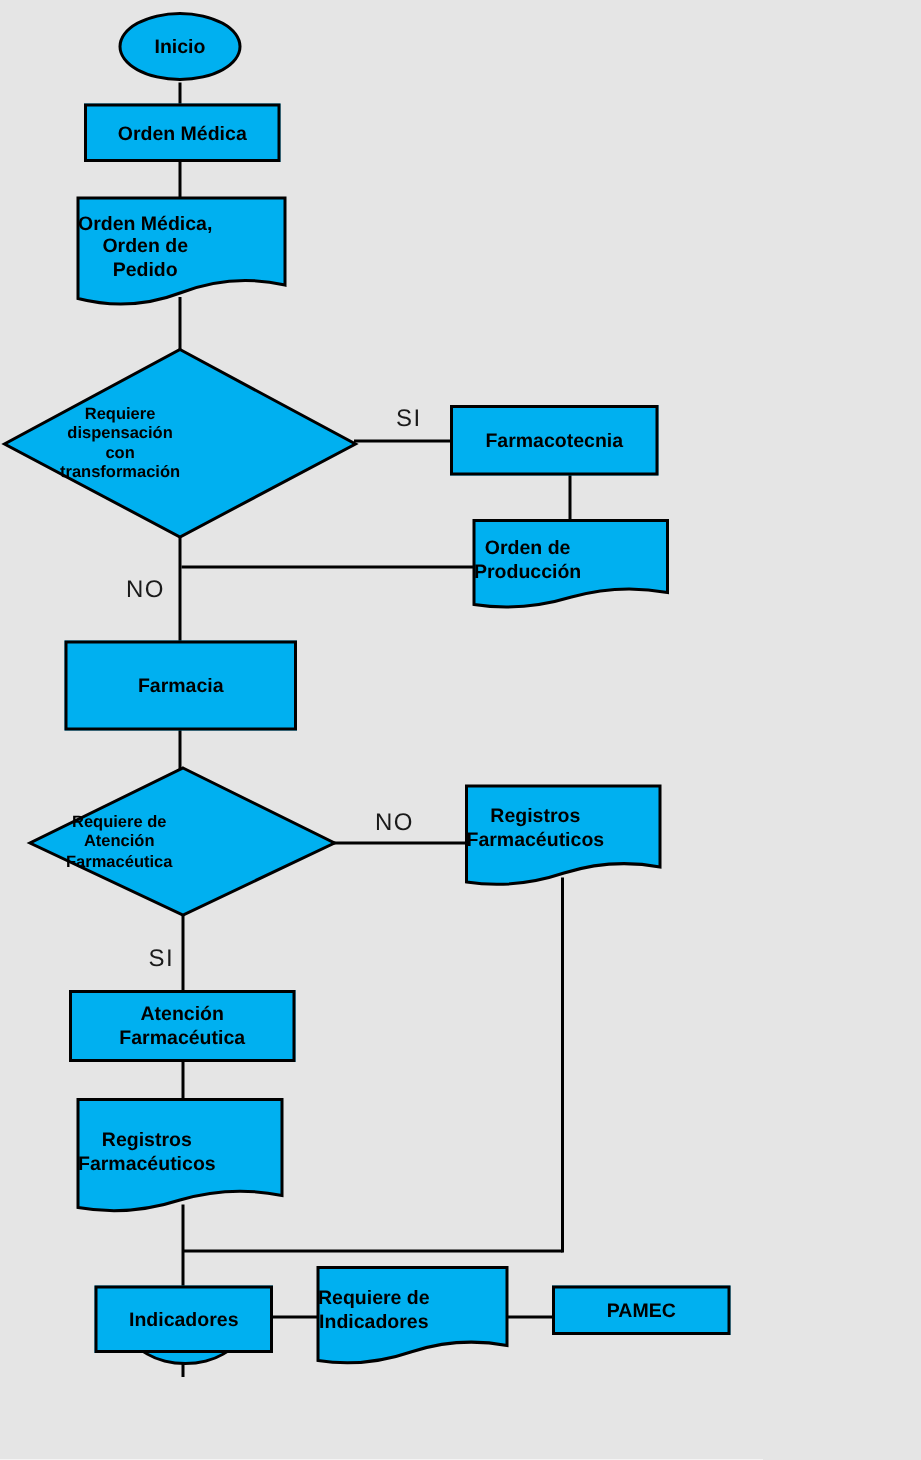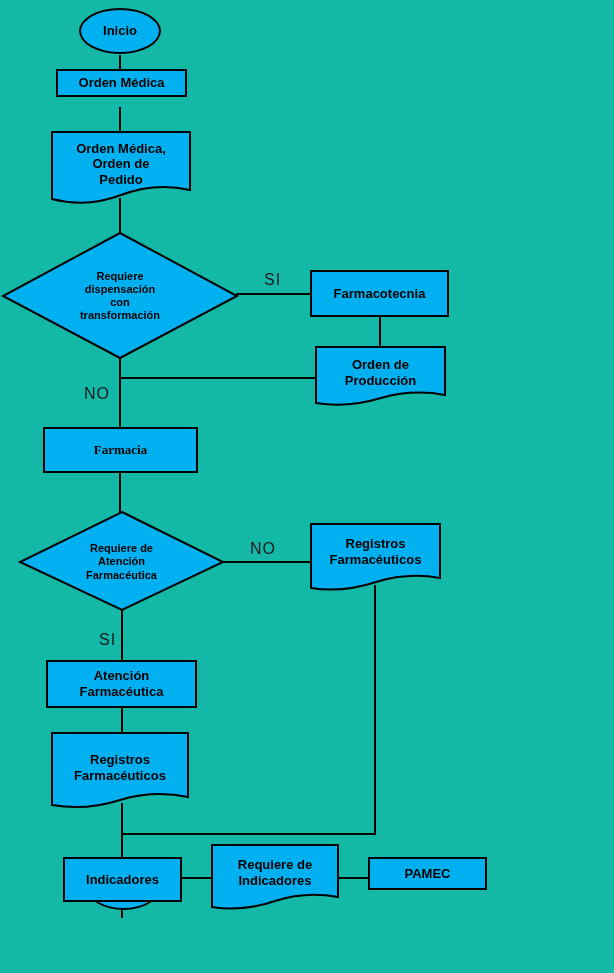--- a/index.html
+++ b/index.html
@@ -1,20 +1,20 @@
 <!DOCTYPE html>
 <html><head>
 <meta charset="utf-8">
 <style>
   html, body { margin: 0; padding: 0; background: #ffffff; }
   #canvas {
     position: relative;
     width: 614px;
     height: 973px;
-    background: #14b8a6;
+    background: #e5e5e5;
     font-family: "Liberation Sans", sans-serif;
     overflow: hidden;
   }
   #wires { position: absolute; left: 0; top: 0; z-index: 0; }
   .rect-node, .ellipse-node {
     position: absolute;
     box-sizing: border-box;
     background: #00B0F0;
     border: 2px solid #000000;
     display: flex;
@@ -25,21 +25,21 @@
     font-size: 13px;
     color: #000000;
     line-height: 1.2;
     z-index: 1;
   }
   .ellipse-node { border-radius: 50%; }
   .overlay-label {
     position: absolute;
     display: flex;
     align-items: center;
-    justify-content: center;
+    justify-content: flex-start;
     text-align: center;
     font-weight: bold;
     color: #000000;
     line-height: 1.2;
     z-index: 1;
     pointer-events: none;
   }
   .doc-label { font-size: 13px; }
   .diamond-label { font-size: 11px; }
   .node-label { white-space: pre-line; }
@@ -88,27 +88,27 @@
     </g>
   </svg>
 
   <div class="ellipse-node" style="left:79px; top:8px; width:82px; height:46px;">
     <span class="node-label">Inicio</span>
   </div>
   <div class="ellipse-node" style="left:87px; top:866px; width:73px; height:44px;">
     <span class="node-label">Fin</span>
   </div>
 
-  <div class="rect-node" style="left:56px; top:69px; width:131px; height:28px;">
+  <div class="rect-node" style="left:56px; top:69px; width:131px; height:39px;">
     <span class="node-label">Orden Médica</span>
   </div>
-  <div class="rect-node" style="left:310px; top:270px; width:139px; height:47px;">
+  <div class="rect-node" style="left:300px; top:270px; width:139px; height:47px;">
     <span class="node-label">Farmacotecnia</span>
   </div>
-  <div class="rect-node" style="left:43px; top:427px; width:155px; height:46px;font-family:Liberation Serif, serif;">
+  <div class="rect-node" style="left:43px; top:427px; width:155px; height:60px;">
     <span class="node-label">Farmacia</span>
   </div>
   <div class="rect-node" style="left:46px; top:660px; width:151px; height:48px;">
     <span class="node-label">Atención
 Farmacéutica</span>
   </div>
   <div class="rect-node" style="left:63px; top:857px; width:119px; height:45px;">
     <span class="node-label">Indicadores</span>
   </div>
   <div class="rect-node" style="left:368px; top:857px; width:119px; height:33px;">

